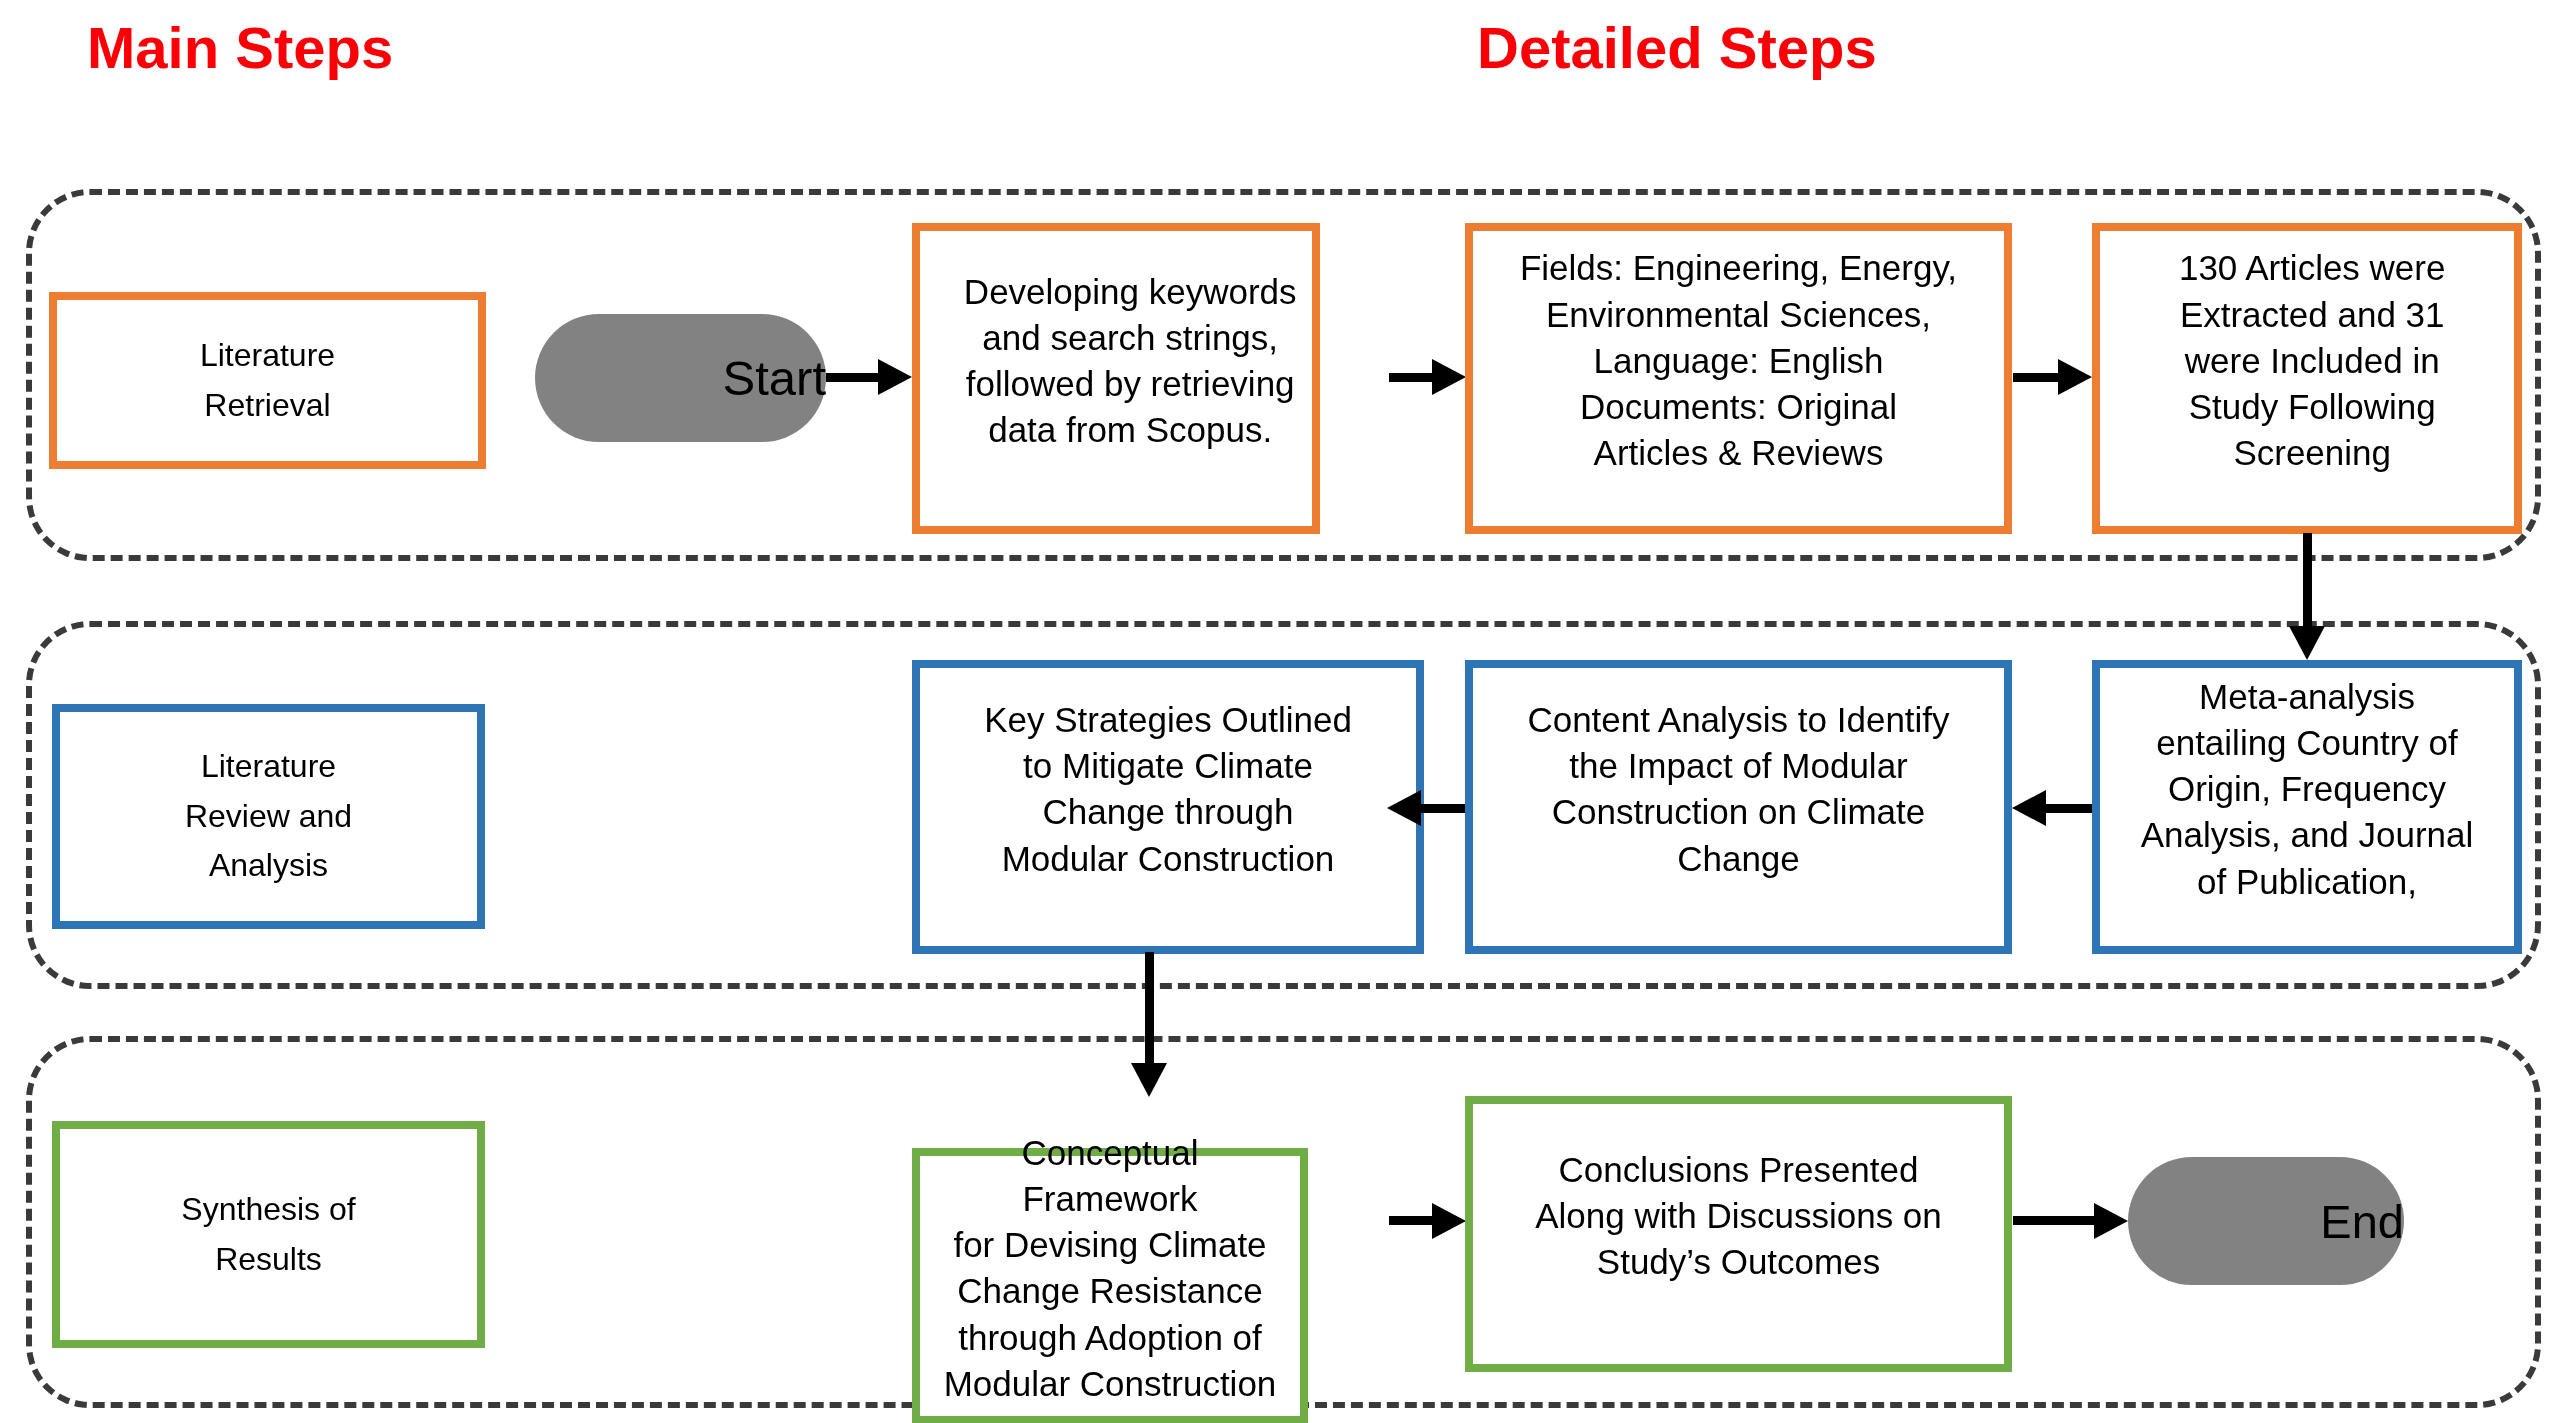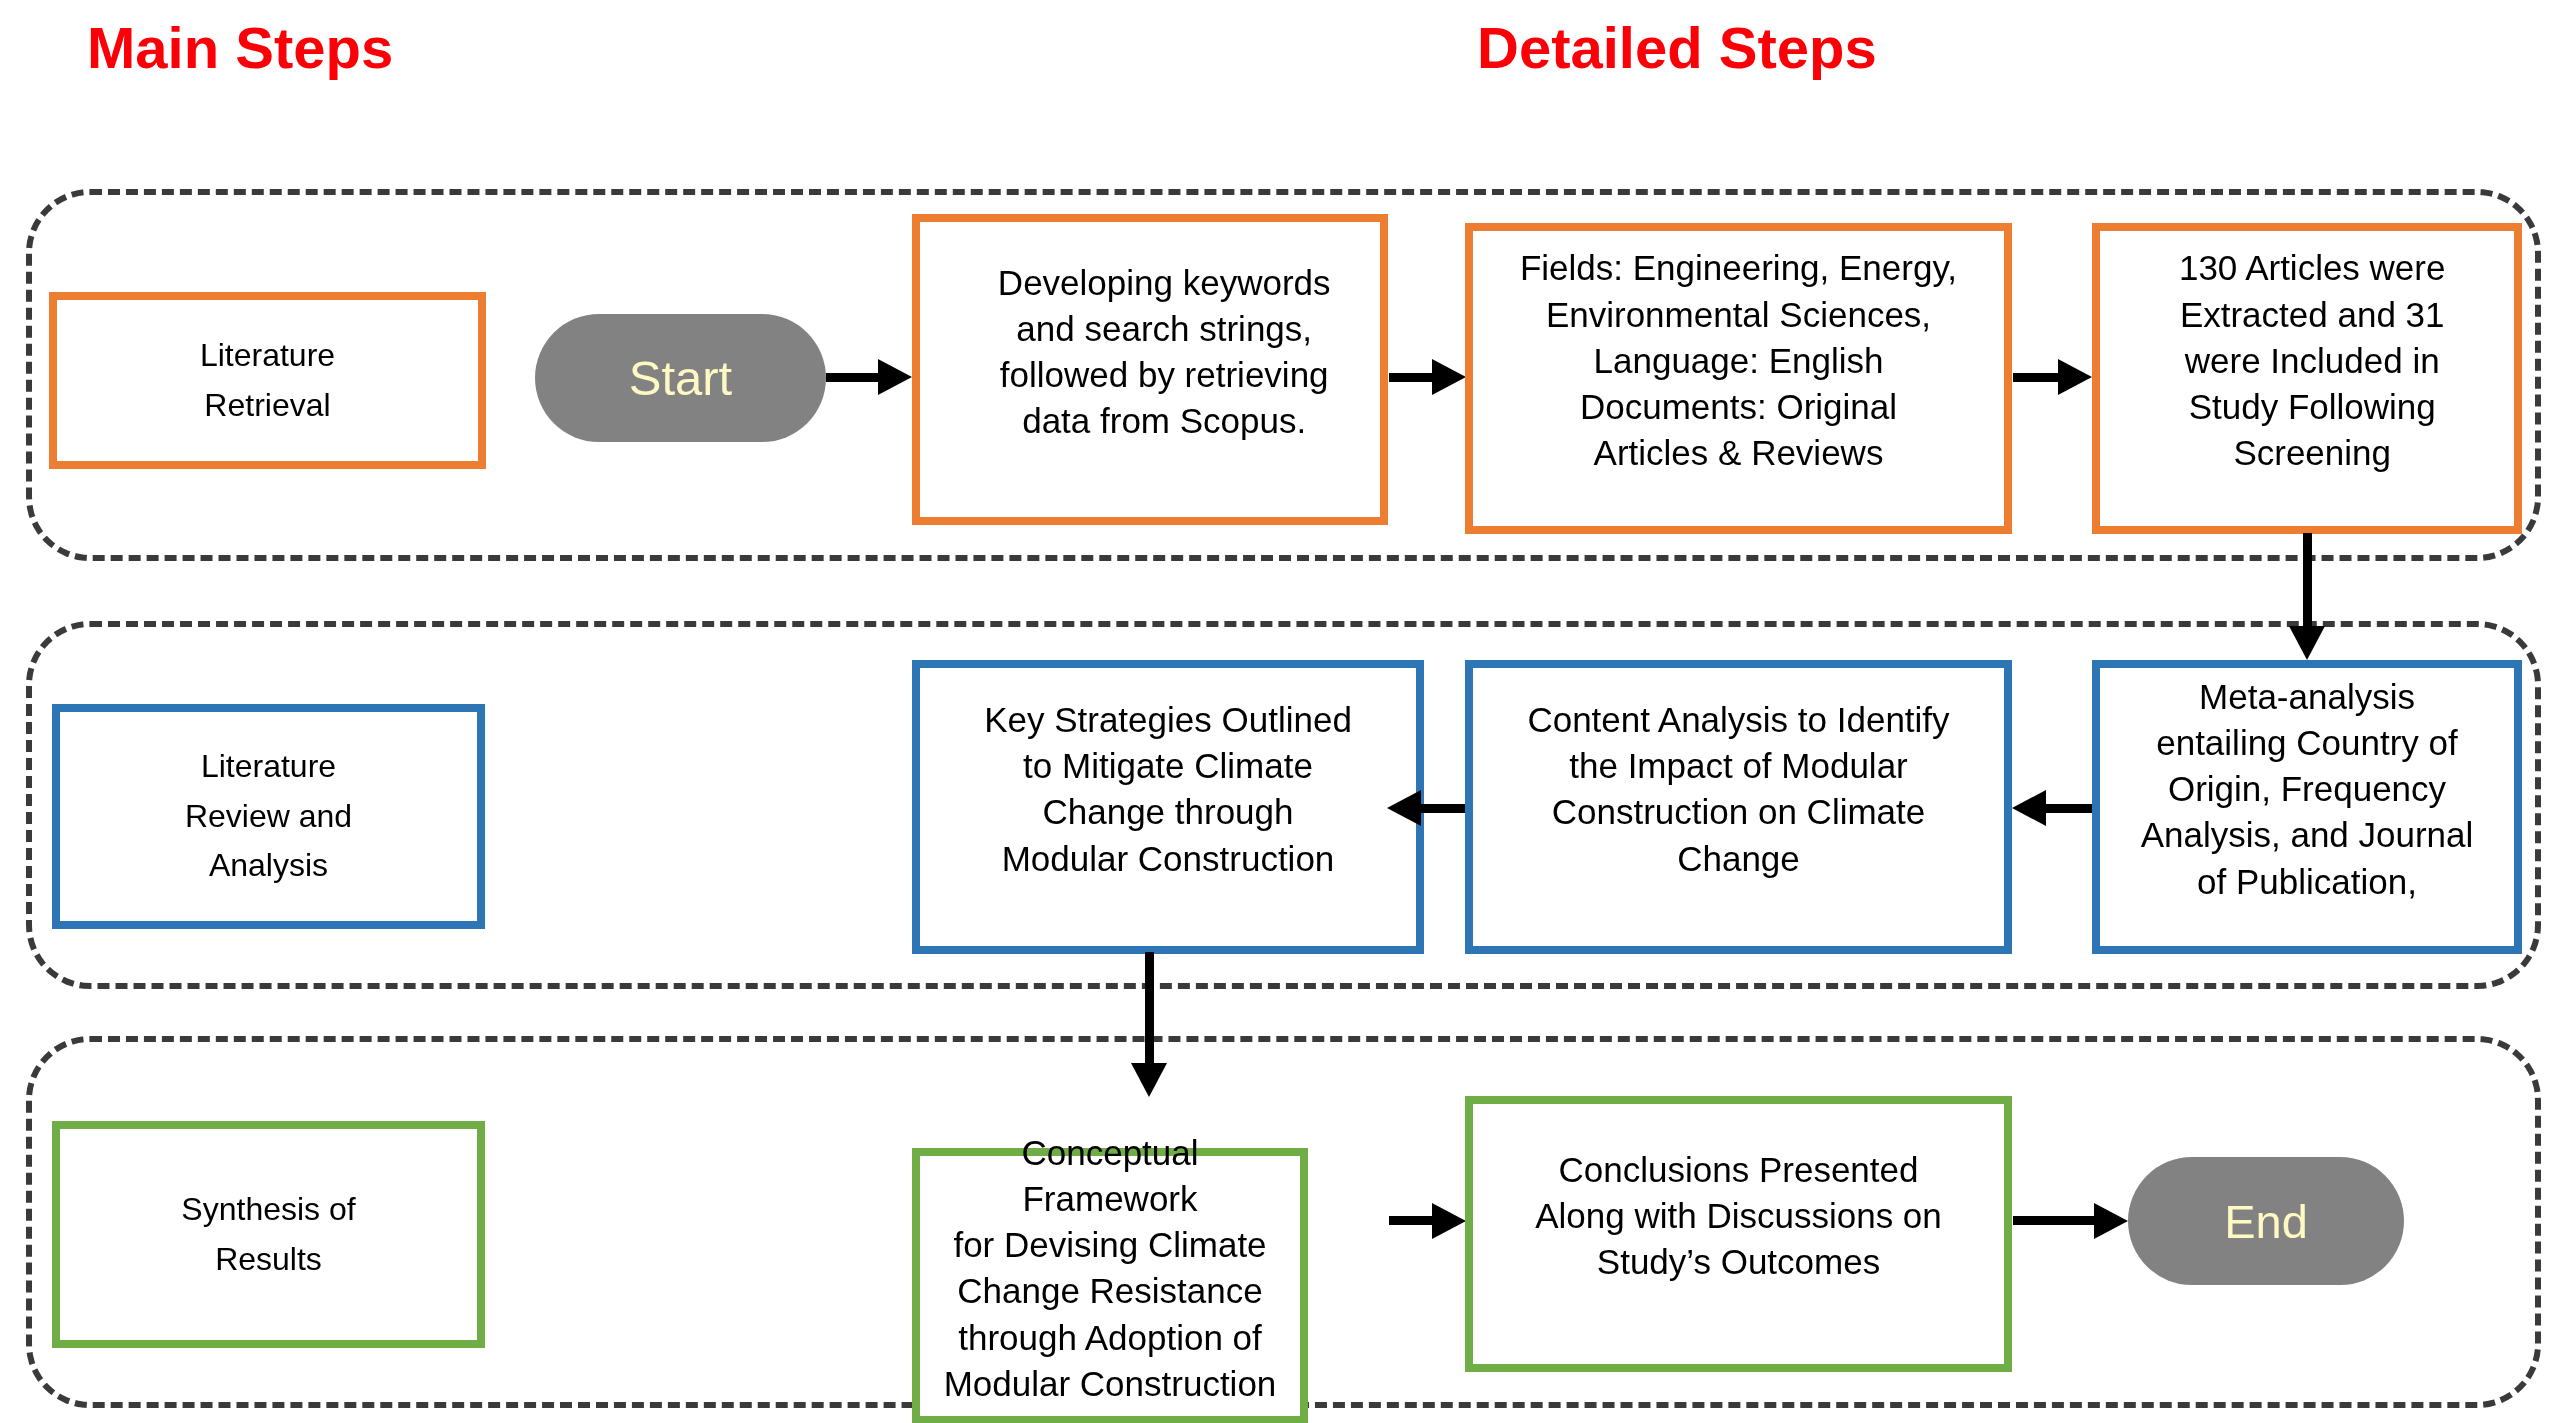--- a/index.html
+++ b/index.html
@@ -34,23 +34,23 @@
     text-align:center;color:#000;
   }
   .border-orange{border:8.7px solid var(--orange,#ED7D31);}
   .border-blue{border:8.7px solid var(--blue,#2E75B6);}
   .border-green{border:8.1px solid var(--green,#70AD47);}
   .mainlabel{font-size:32px;line-height:1.55;white-space:pre-line;}
   .detail{font-size:35px;line-height:1.32;white-space:pre-line;padding:5.8px 11.6px 41px 11.6px;}
   .pill{
     position:absolute;
     background:var(--gray,#808080);
-    color:#fef9c3;
+    color:#000000;
     border-radius:64px;
-    display:flex;align-items:center;justify-content:center;
+    display:flex;align-items:center;justify-content:flex-end;
     font-size:49px;
   }
   .hline{position:absolute;height:9.3px;background:var(--arrow,#000);}
   .vline{position:absolute;width:9.3px;background:var(--arrow,#000);}
   .tri-r{position:absolute;width:0;height:0;border-top:18.6px solid transparent;border-bottom:18.6px solid transparent;border-left:34px solid var(--arrow,#000);}
   .tri-l{position:absolute;width:0;height:0;border-top:18.6px solid transparent;border-bottom:18.6px solid transparent;border-right:34px solid var(--arrow,#000);}
   .tri-d{position:absolute;width:0;height:0;border-left:18.6px solid transparent;border-right:18.6px solid transparent;border-top:34px solid var(--arrow,#000);}
 </style>
 </head>
 <body>
@@ -69,21 +69,21 @@
 Retrieval</span>
   </div>
 
   <div class="pill" style="left:535px;top:314px;width:291px;height:128px;">
     <span>Start</span>
   </div>
 
   <div class="hline" style="left:826px;top:373px;width:56px;"></div>
   <div class="tri-r" style="left:878px;top:359px;"></div>
 
-  <div class="box border-orange detail" style="left:912px;top:214px;width:476px;height:311px;padding-left:40px;">
+  <div class="box border-orange detail" style="left:912px;top:223px;width:408px;height:311px;padding-left:40px;">
     <span style="white-space:pre-line;">Developing keywords
 and search strings,
 followed by retrieving
 data from Scopus.</span>
   </div>
 
   <div class="hline" style="left:1389px;top:373px;width:45px;"></div>
   <div class="tri-r" style="left:1432px;top:359px;"></div>
 
   <div class="box border-orange detail" style="left:1465px;top:223px;width:547px;height:311px;">

